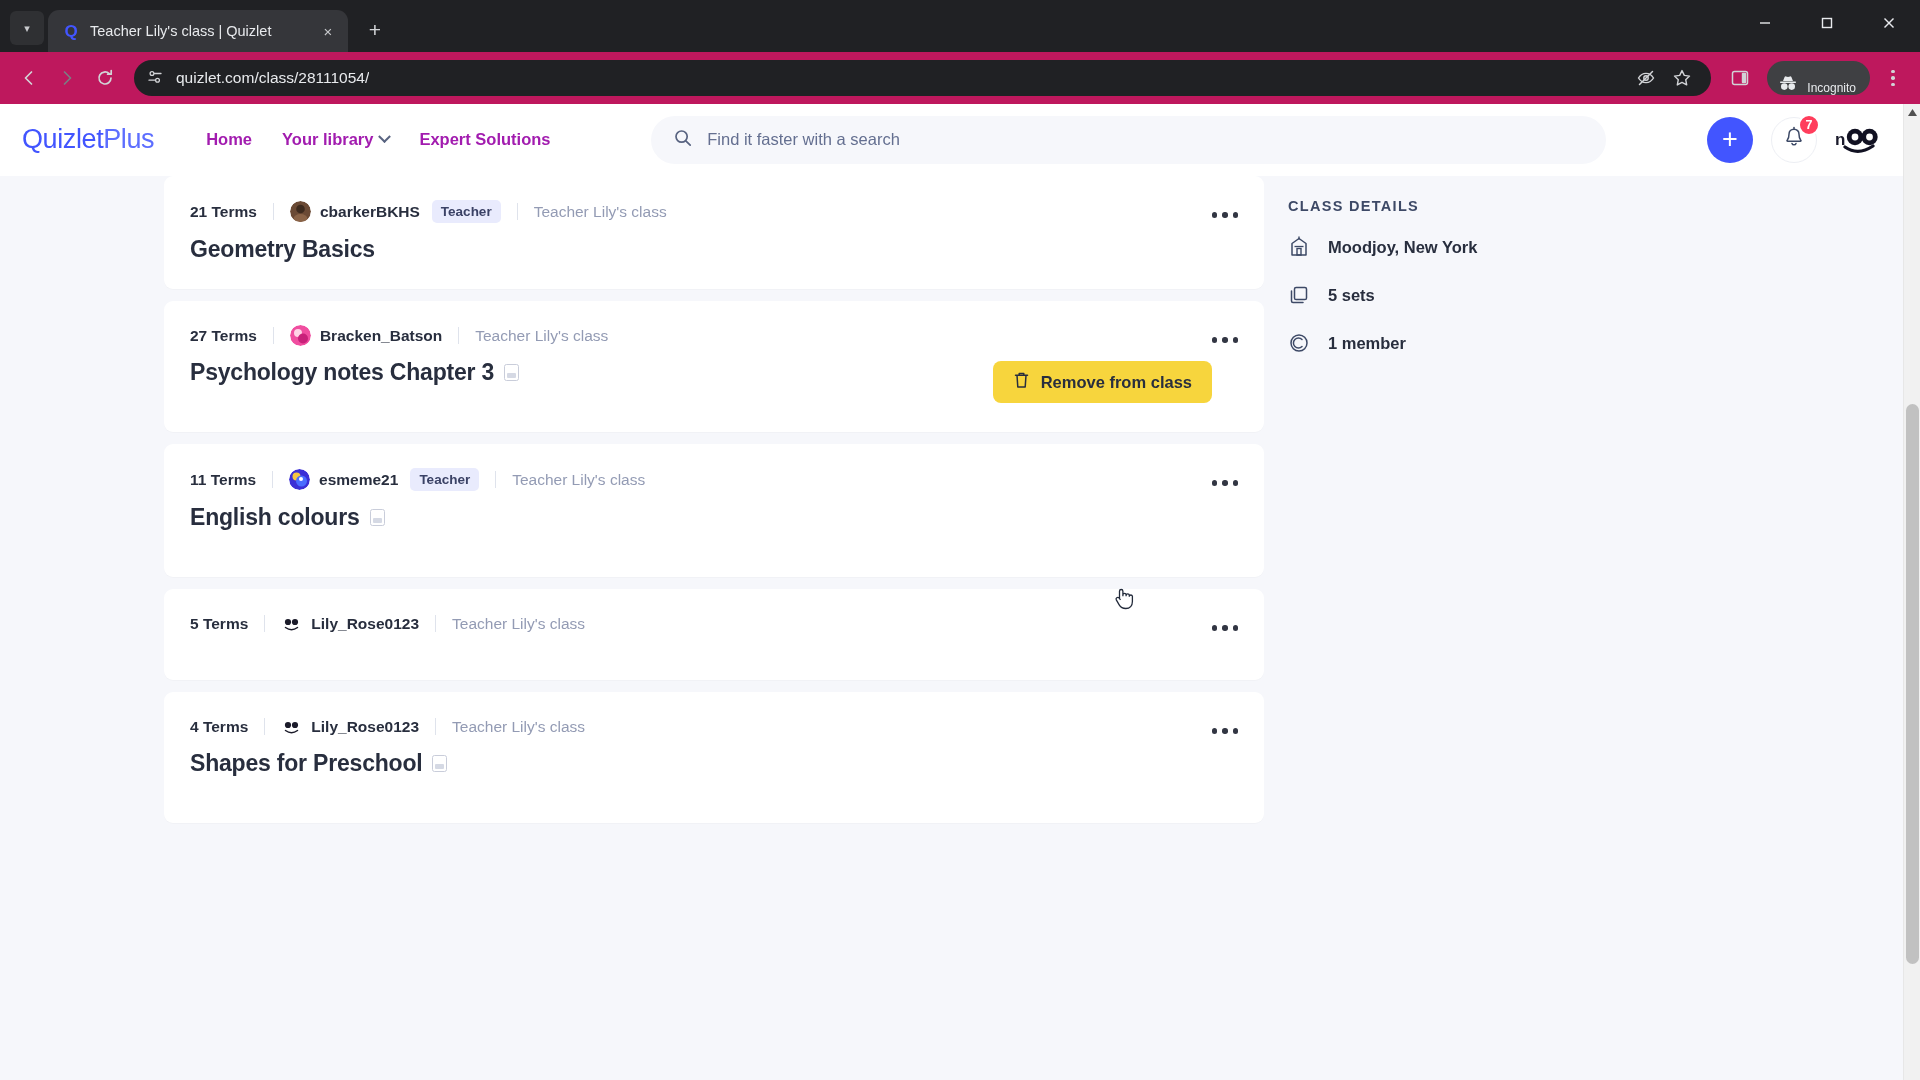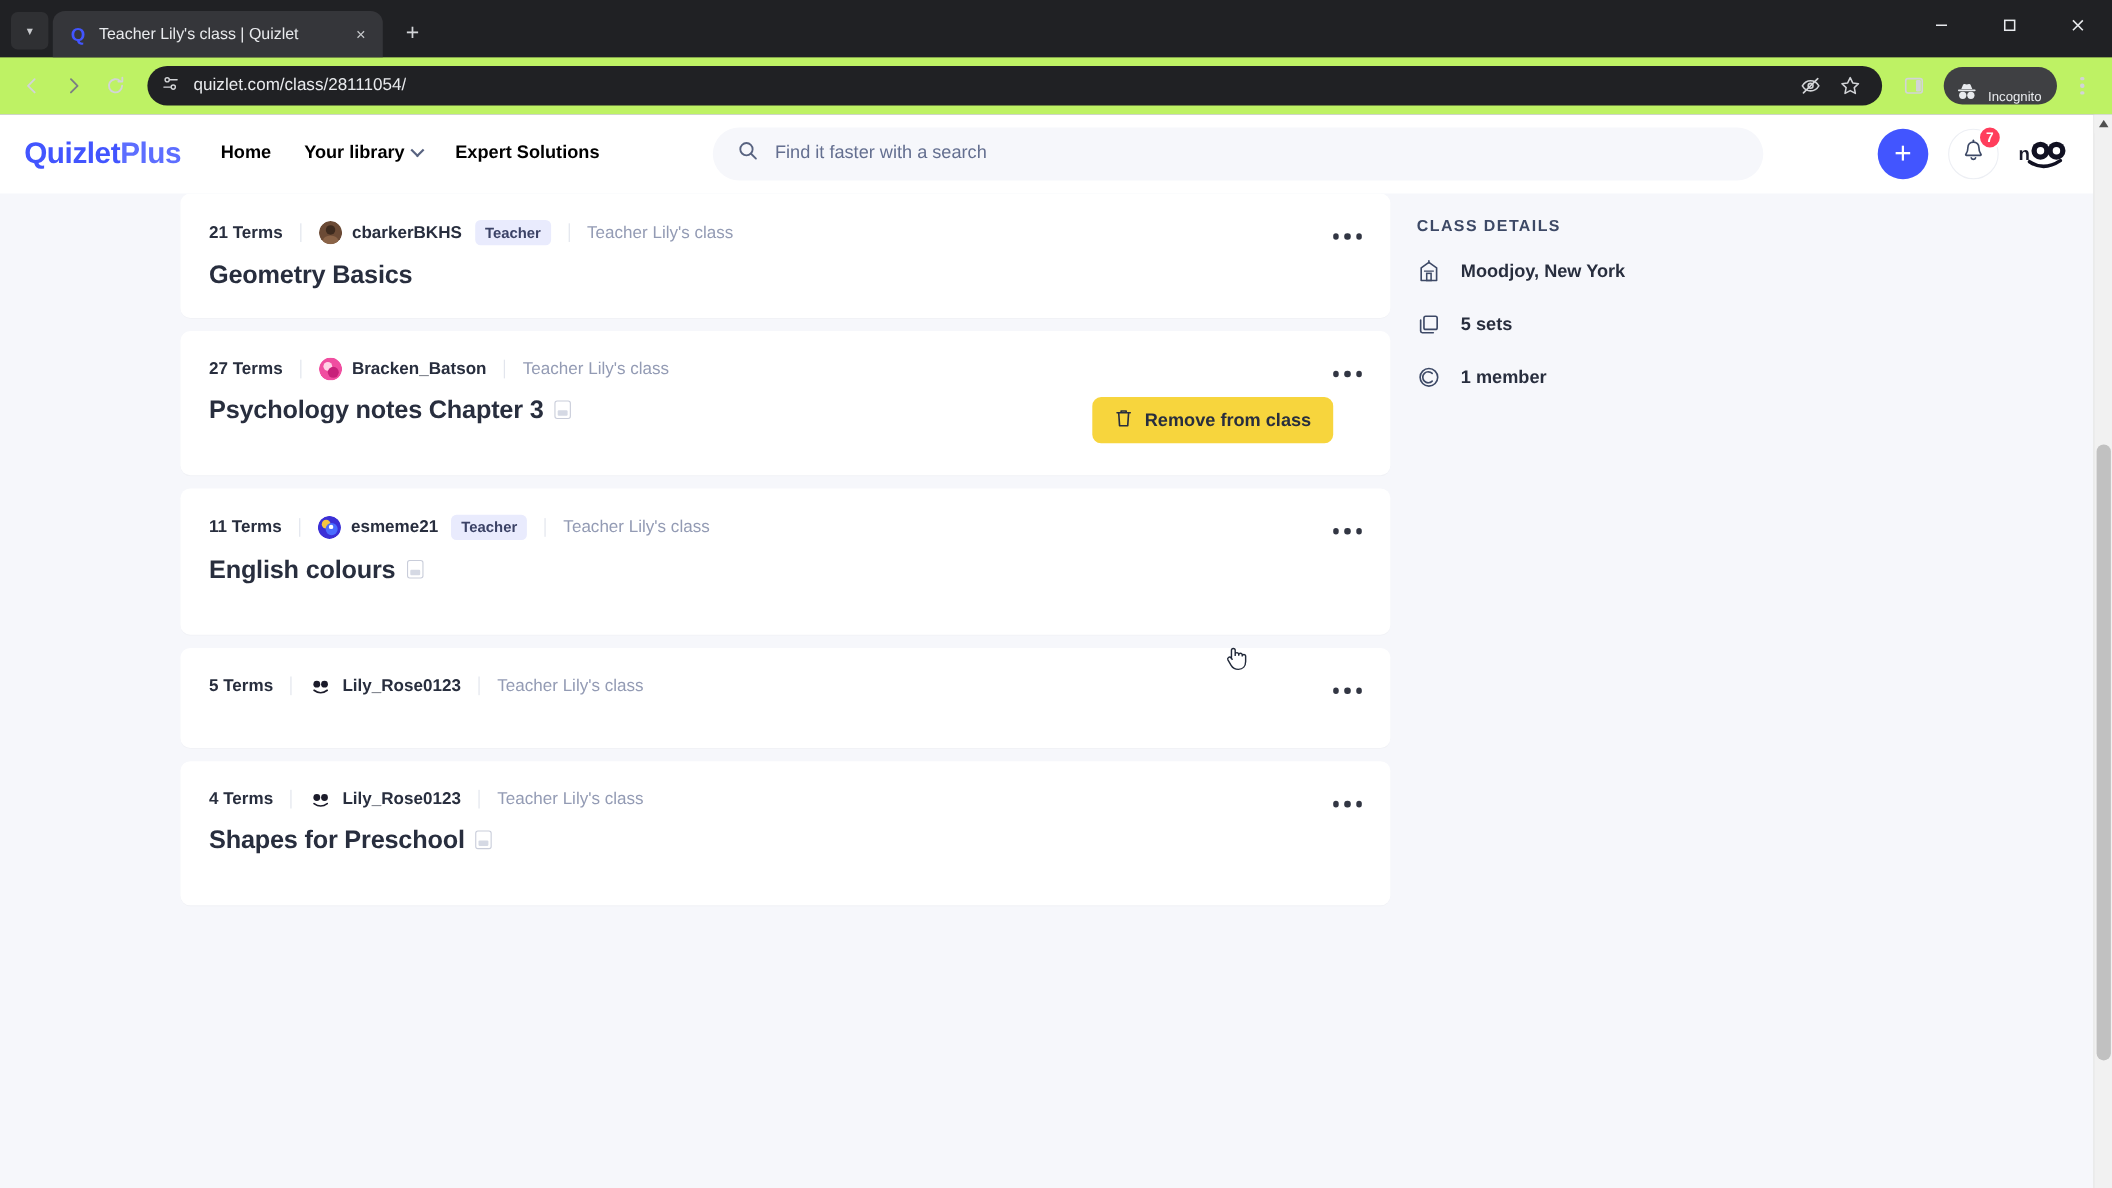--- a/index.html
+++ b/index.html
@@ -40,21 +40,21 @@
     color:#c8cacd; font-size: 15px; border-radius: 50%; flex:none;}
   .newtab { width: 34px; height: 34px; margin: 0 0 5px 10px; display: flex;
     align-items: center; justify-content: center; color: #d2d4d7; font-size: 21px; border-radius: 50%; }
 
   .winctrls { position: absolute; right: 0; top: 0; height: 46px; display: flex; }
   .winbtn { width: 62px; height: 46px; display: flex; align-items: center; justify-content: center;
             color: #e8eaed; }
   .winbtn svg { display:block; }
 
   .toolbar {
-    height: 52px; background: #bef264; display: flex; align-items: center;
+    height: 52px; background: #be185d; display: flex; align-items: center;
     padding: 0 12px; gap: 4px;
   }
   .tbtn { width: 34px; height: 34px; border-radius: 50%; display: flex; align-items: center;
           justify-content: center; color: #c9cbcf; flex: none; }
   .tbtn.dim { color: #7b7e83; }
   .omnibox {
     flex: 1; height: 36px; background: #202124; border-radius: 18px;
     display: flex; align-items: center; padding: 0 12px; gap: 12px; margin: 0 8px;
     color: #e8eaed; font-size: 15px; min-width: 0;
   }
@@ -71,26 +71,26 @@
 
   
   .viewport { flex: 1; background: #f6f7fb; position: relative; overflow: hidden; display:flex; }
   .page { flex: 1; display: flex; flex-direction: column; min-width: 0; }
 
   .qheader {
     height: 72px; background: #ffffff; display: flex; align-items: center;
     padding: 0 22px 0 22px; gap: 0px; flex: none;
     border-bottom: 1px solid #ffffff;
   }
-  .logo { font-size: 27px; font-weight: 700; letter-spacing: -0.4px; margin-right: 36px; white-space: nowrap;}
+  .logo { font-size: 27px; font-weight: 400; letter-spacing: -0.4px; margin-right: 52px; white-space: nowrap;}
   .logo .q { color: #4255ff; }
   .logo .p { color: #5d6eff; }
 
   .navlinks { display: flex; align-items: center; gap: 30px; }
-  .navlink { font-size: 16.5px; color: #000000; font-weight: 600; display: flex; align-items: center; gap: 7px; white-space: nowrap; }
+  .navlink { font-size: 16.5px; color: #a21caf; font-weight: 600; display: flex; align-items: center; gap: 7px; white-space: nowrap; }
   .chev { display: inline-block; width: 9px; height: 9px; border-right: 2px solid #586380;
           border-bottom: 2px solid #586380; transform: rotate(45deg) translate(-2px,-2px); }
 
   .searchwrap { flex: 1; display: flex; justify-content: center; padding: 0 28px; min-width: 0; }
   .searchbox {
     width: 100%; max-width: 955px; height: 48px; background: #f6f7fb; border-radius: 24px;
     display: flex; align-items: center; gap: 14px; padding: 0 22px; color: #939bb4; font-size: 16.5px;
   }
   .search-ph { color: #646f90; font-size: 16.5px; }
 

